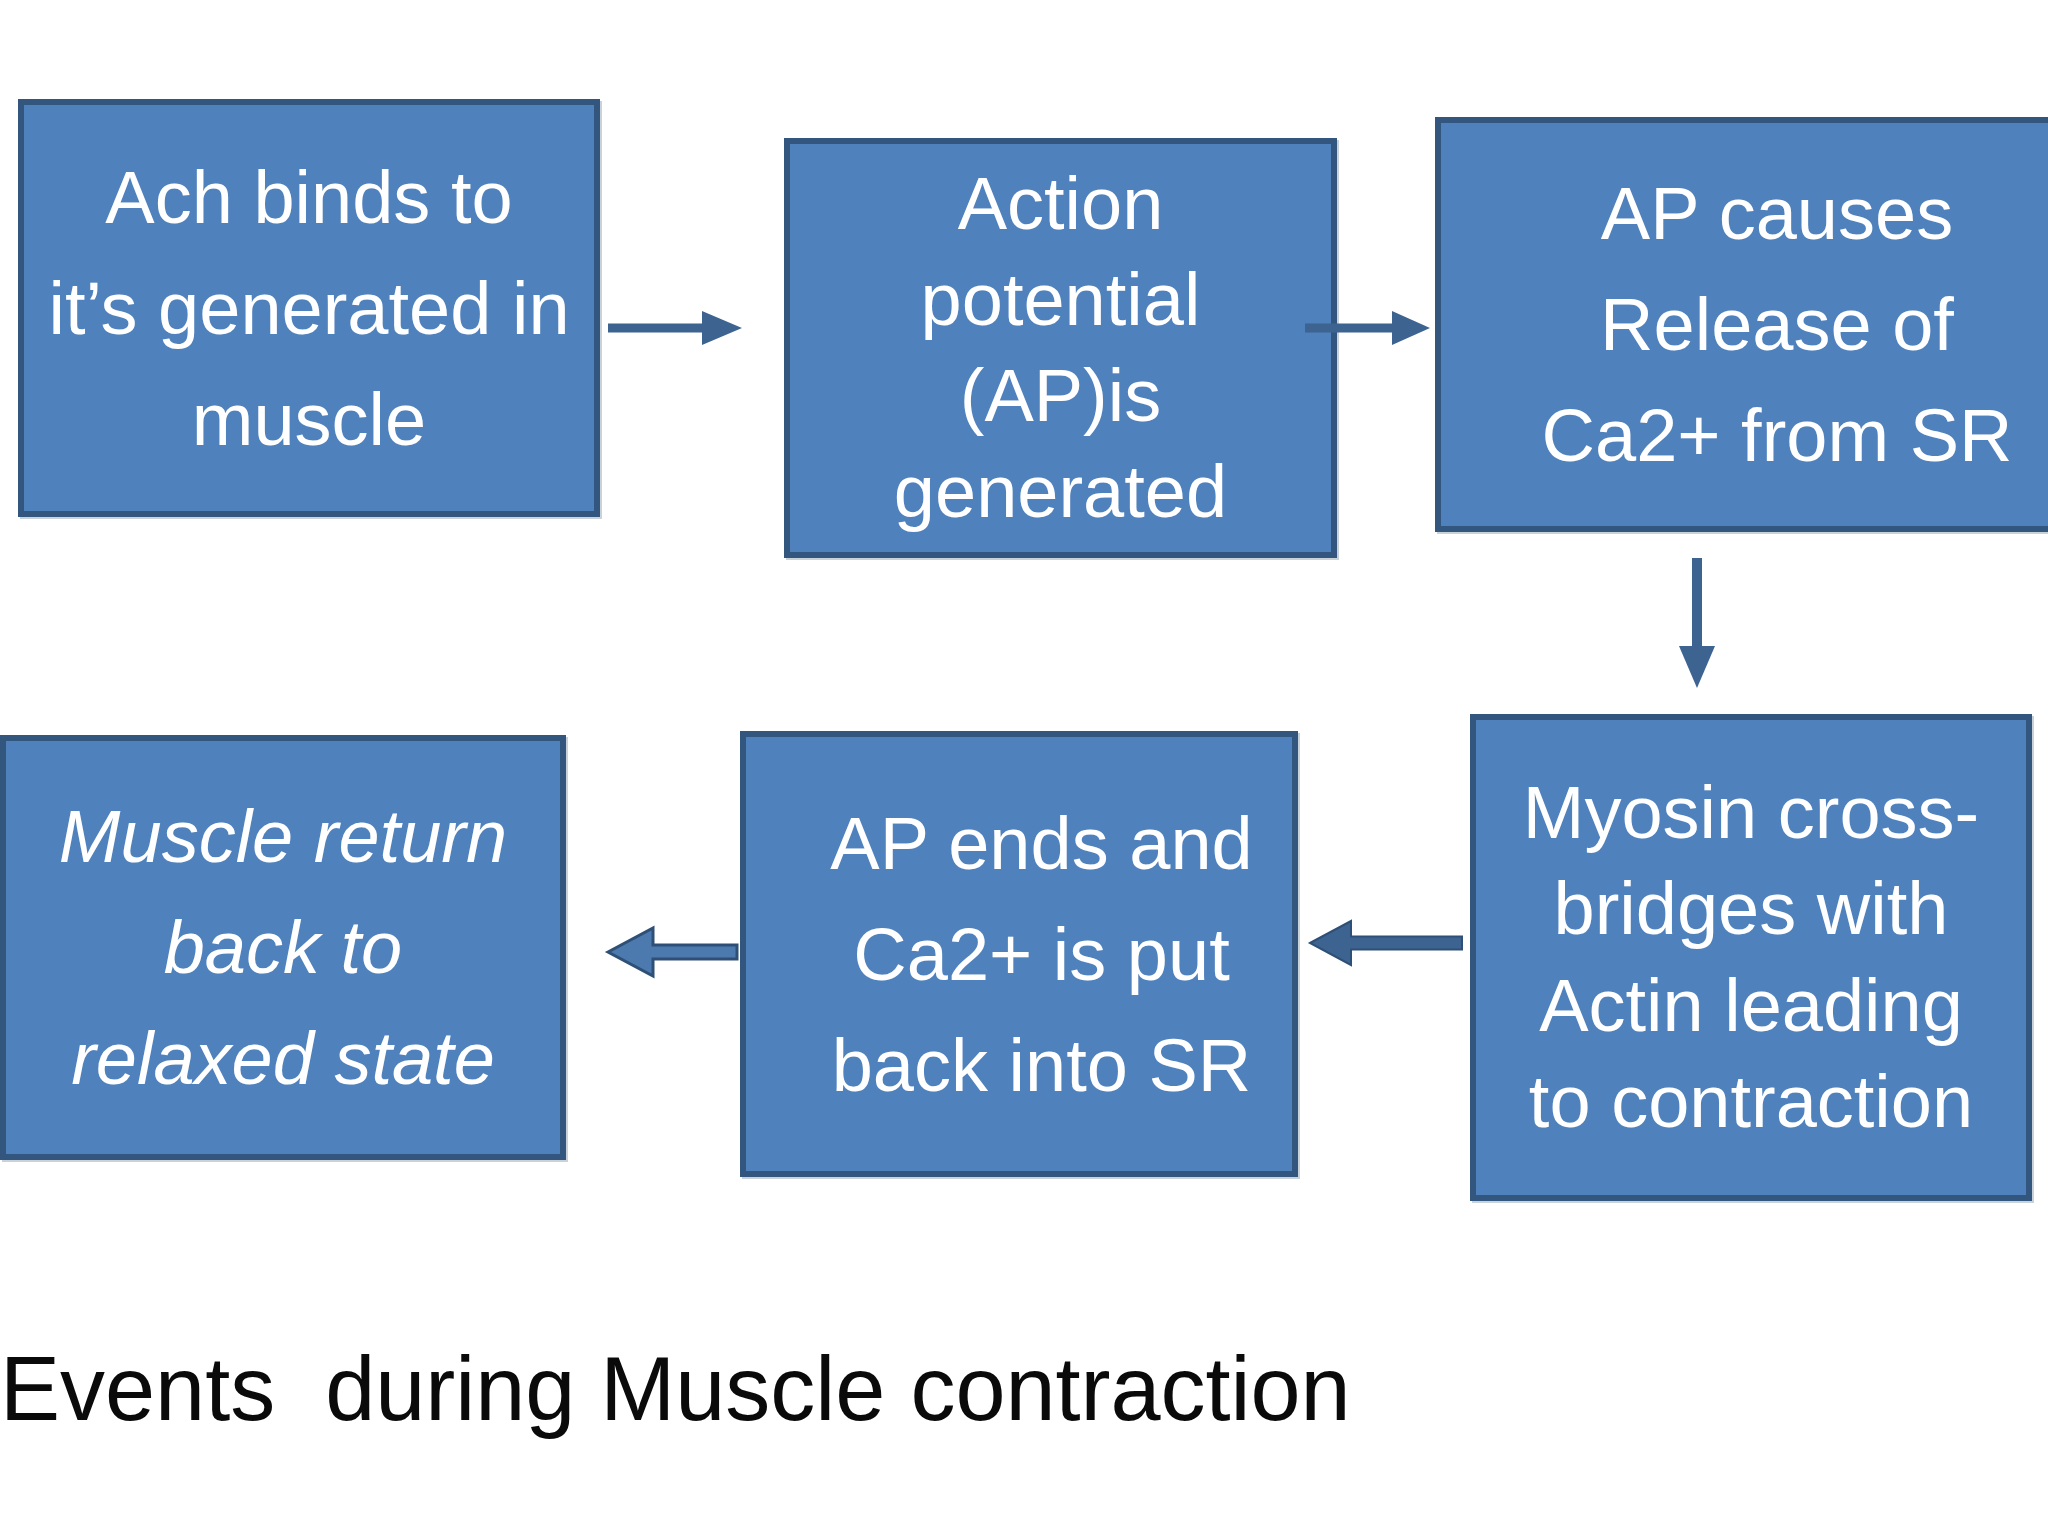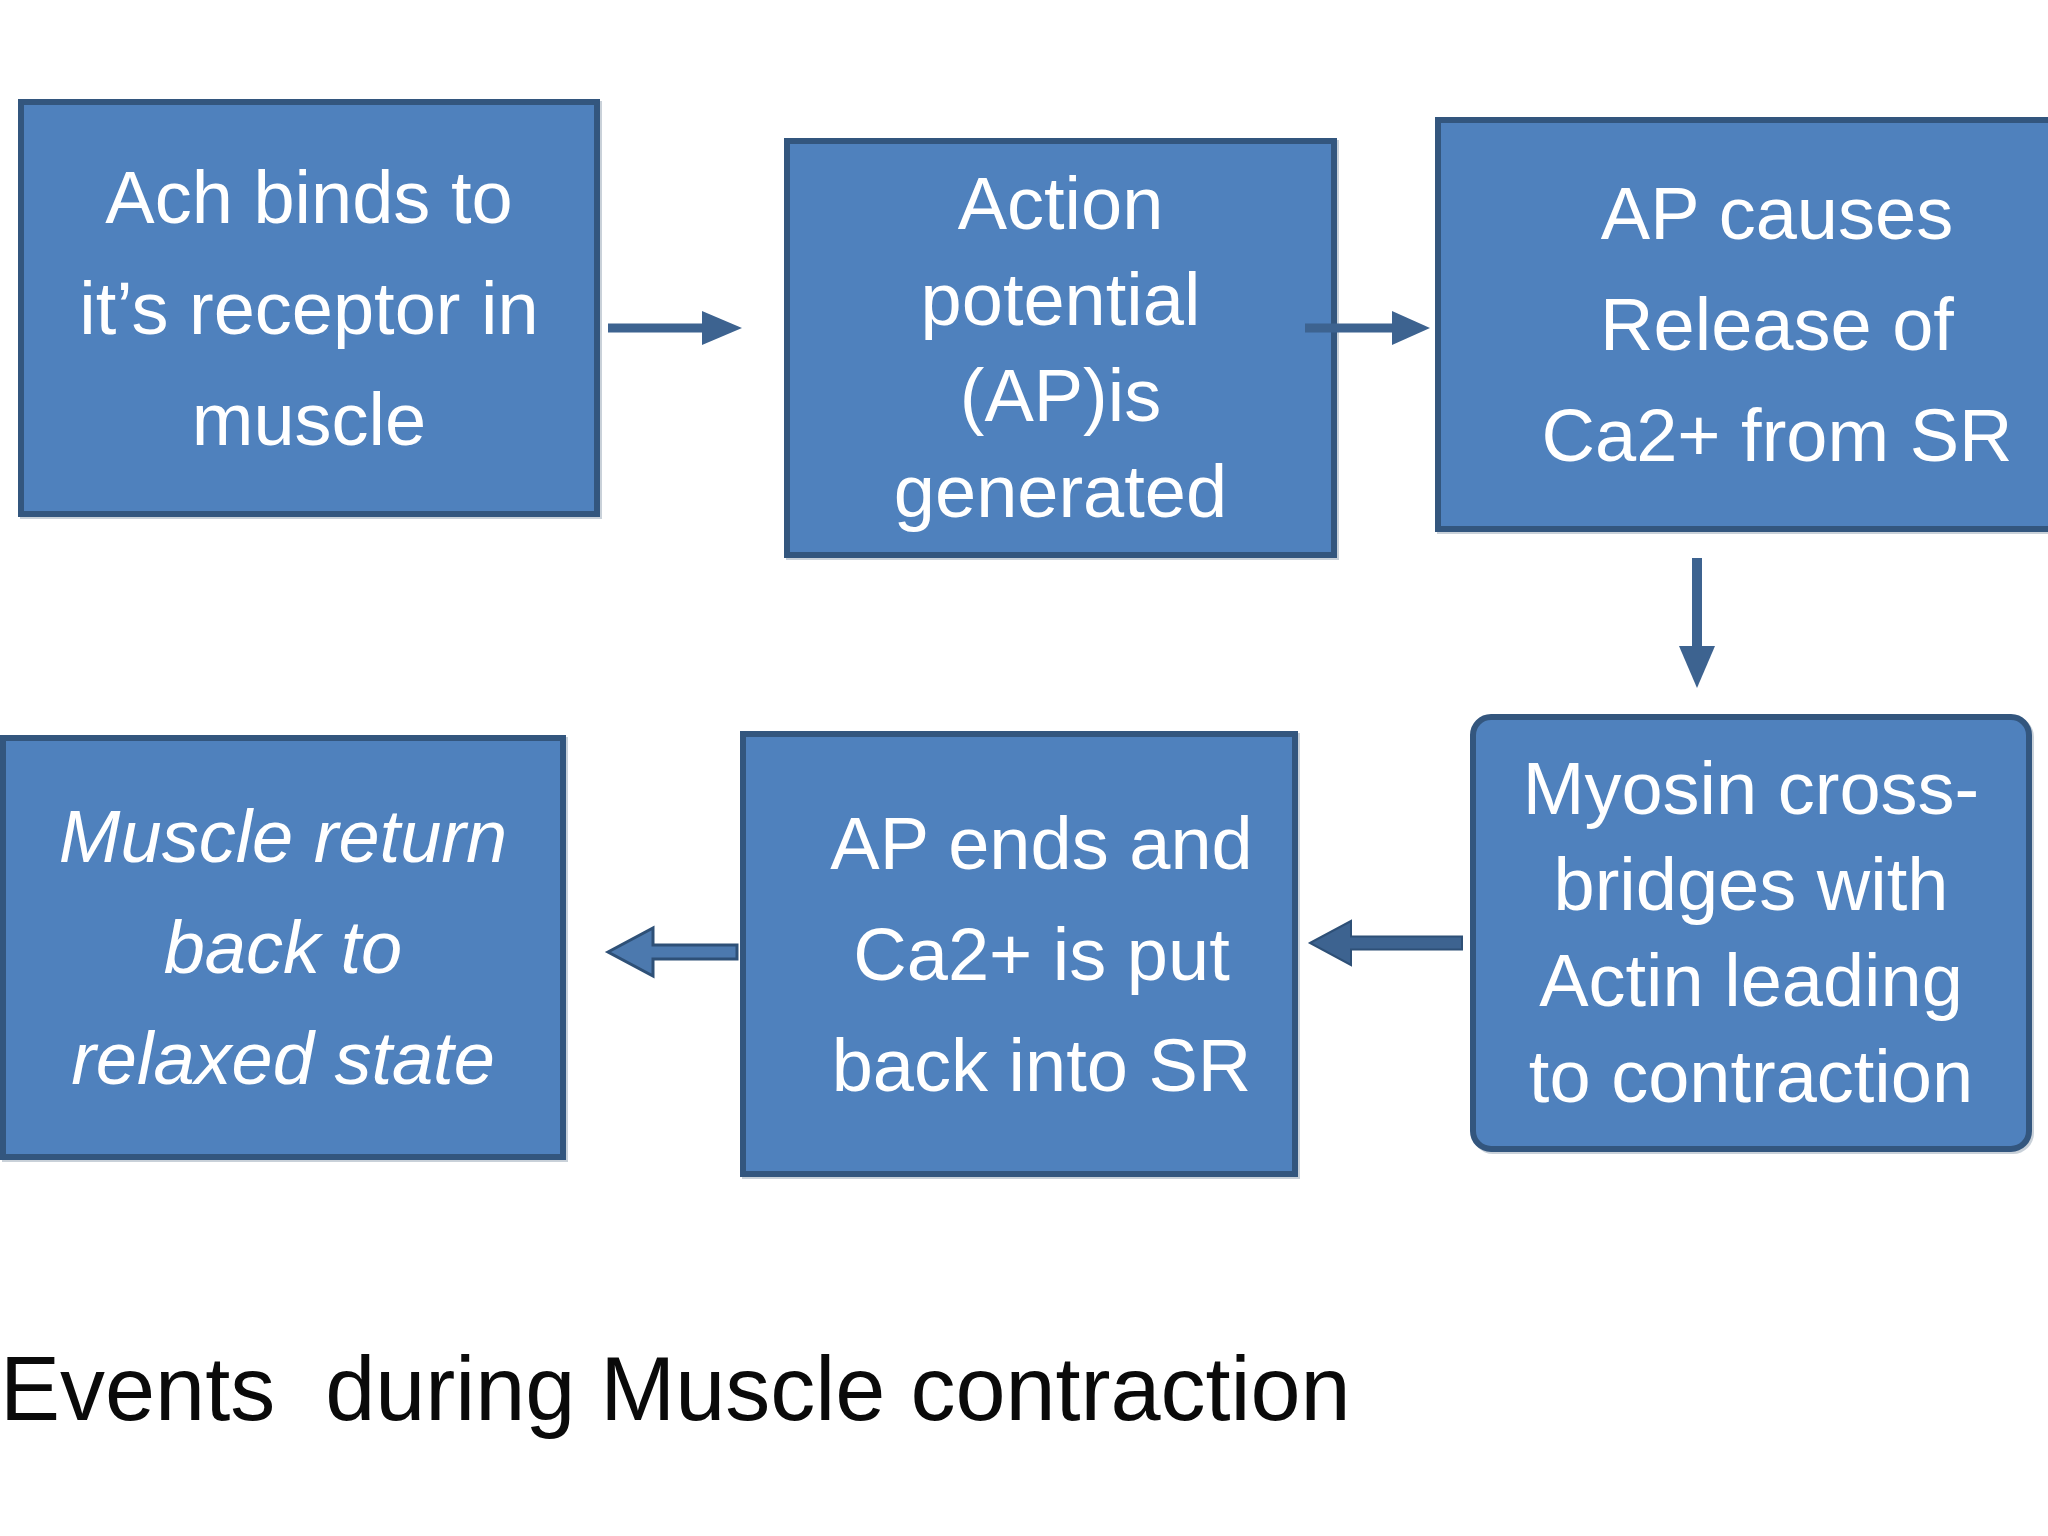--- a/index.html
+++ b/index.html
@@ -40,21 +40,21 @@
   .flow-box .box-label{
     white-space:pre-line;
     display:block;
     padding:0 8px;
   }
   .lines-3 .box-label{line-height:1.5;}
   .lines-4 .box-label{line-height:1.3;}
   .box-1{left:18px;  top:99px;  width:582px; height:418px;}
   .box-2{left:784px; top:102px; width:553px; height:420px;margin-top:36px;}
   .box-3{left:1435px;top:117px; width:684px; height:415px;}
-  .box-4{left:1470px;top:714px; width:562px; height:438px;border-radius:21px;}
+  .box-4{left:1470px;top:714px; width:562px; height:487px;}
   .box-5{left:740px; top:731px; width:558px; height:446px;padding-left:45px;}
   .box-6{left:0;  top:735px; width:566px; height:425px;font-style:italic;}
   .arrow{position:absolute;}
   .arrow-1{left:600px; top:300px;}
   .arrow-2{left:1300px;top:300px;}
   .arrow-3{left:1669px;top:552px;}
   .arrow-4{left:1303px;top:913px;}
   .arrow-5{left:601px; top:920px;}
   .caption{
     position:absolute;
@@ -66,21 +66,21 @@
     white-space:pre;
   }
 </style>
 </head>
 <body>
 
 <div class="slide">
 
   <div class="flow-box lines-3 box-1">
     <span class="box-label">Ach binds to
-it’s receptor in
+it’s generated in
 muscle</span>
   </div>
 
   <div class="flow-box lines-4 box-2">
     <span class="box-label">Action
 potential
 (AP)is
 generated</span>
   </div>
 

